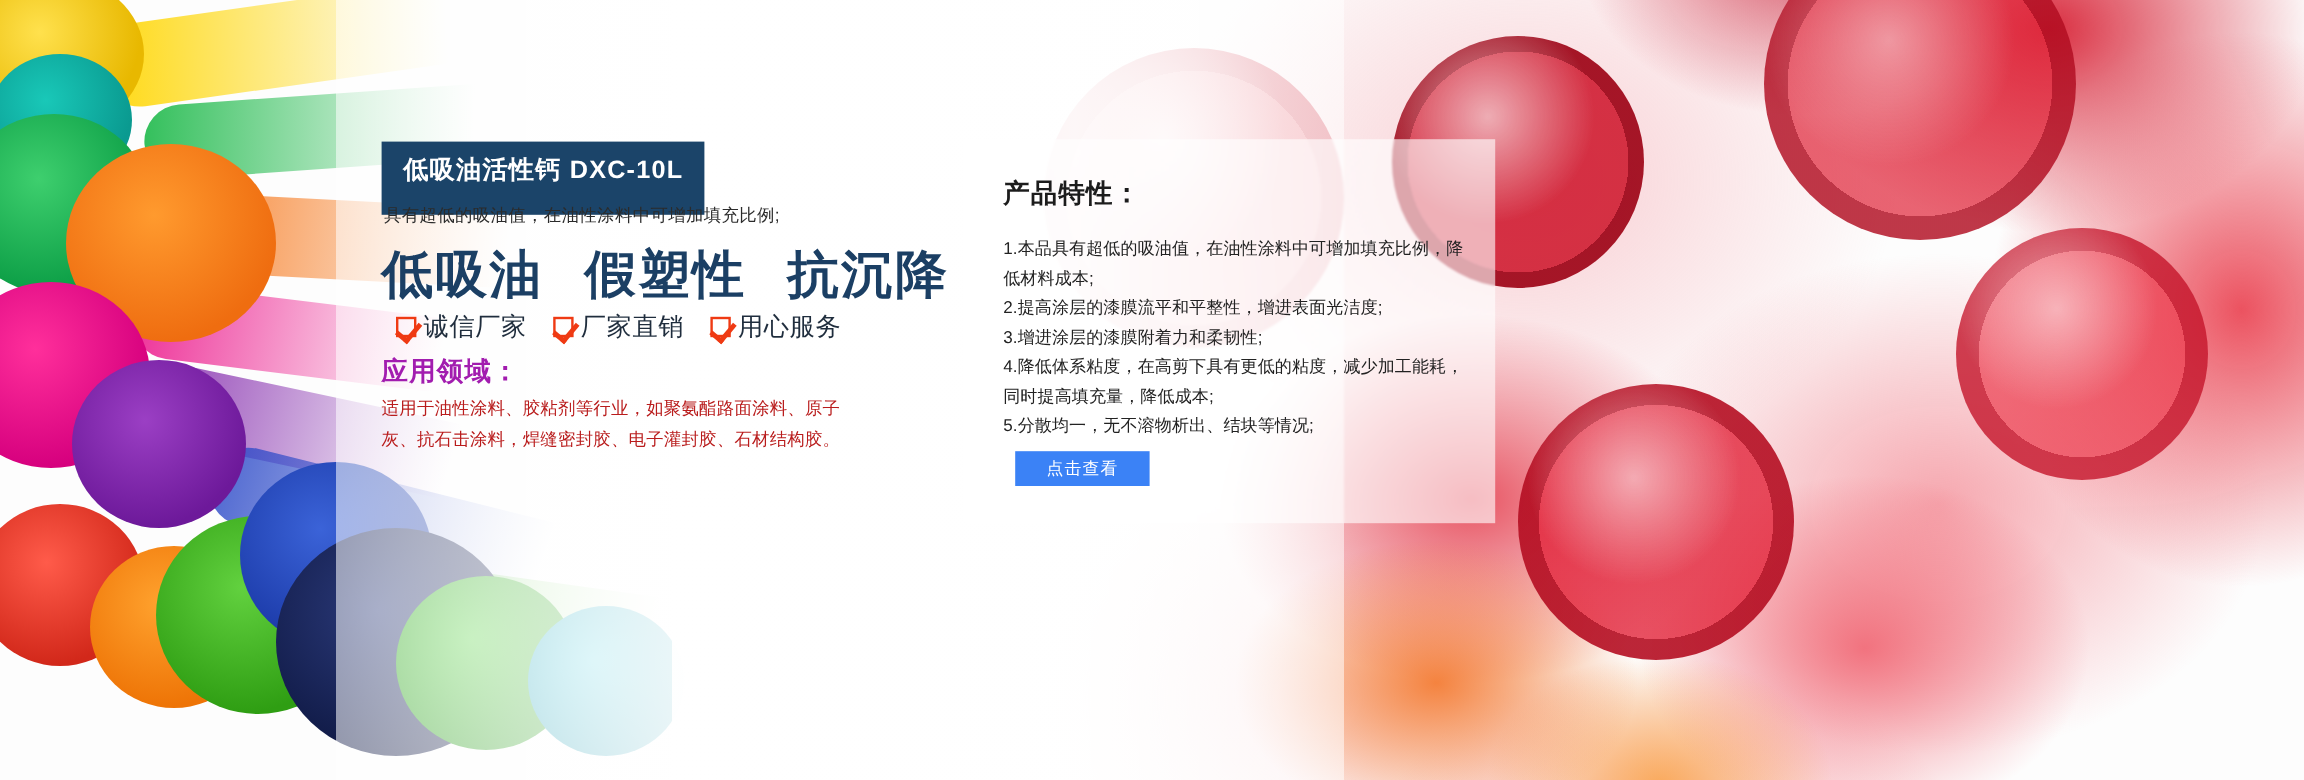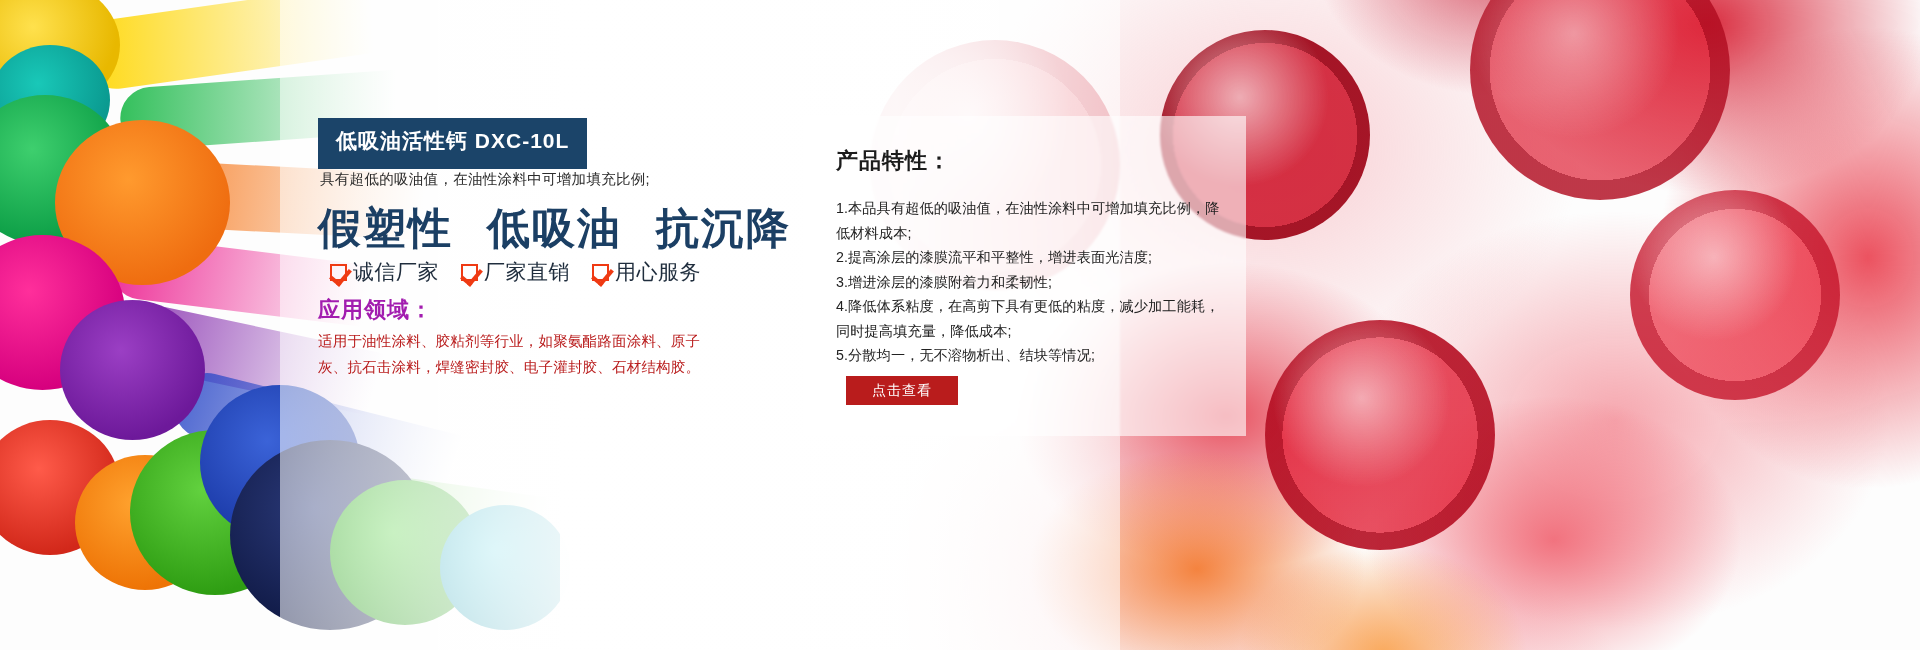--- a/index.html
+++ b/index.html
@@ -119,21 +119,21 @@
   .content { position:absolute; inset:0; }
 
   
   .title-badge {
     position:absolute; left:318px; top:118px;
     background:#1b4469;
     color:#ffffff;
     font-size:21px;
     font-weight:bold;
     letter-spacing:1px;
-    padding:9px 18px 14px 18px;
+    padding:9px 18px 24px 18px;
     white-space:nowrap;
   }
 
   .sub-line {
     position:absolute; left:320px; top:170px;
     font-size:14.5px;
     color:#2b2b2b;
     white-space:nowrap;
     letter-spacing:.3px;
   }
@@ -211,21 +211,21 @@
     font-size:14.2px;
     line-height:24.5px;
     color:#222222;
     letter-spacing:.1px;
   }
   .panel-list li { list-style:none; }
 
   .cta {
     position:absolute; left:846px; top:376px;
     width:112px; height:29px;
-    background:#b91c1c;
+    background:#3b82f6;
     color:#ffffff;
     font-size:14px;
     letter-spacing:1px;
     display:flex;
     align-items:center;
     justify-content:center;
     border:none;
     cursor:pointer;
     font-family:"Liberation Sans","DejaVu Sans",sans-serif;
   }
@@ -273,22 +273,22 @@
     <div class="veil"></div>
   </div>
 
   <div class="content">
 
     <div class="title-badge">低吸油活性钙 DXC-10L</div>
 
     <div class="sub-line">具有超低的吸油值，在油性涂料中可增加填充比例;</div>
 
     <div class="big-head">
+      <span>低吸油</span>
       <span>假塑性</span>
-      <span>低吸油</span>
       <span>抗沉降</span>
     </div>
 
     <div class="checks">
       <div class="check-item">
         <span class="check-box"></span>
         <span class="check-label">诚信厂家</span>
       </div>
       <div class="check-item">
         <span class="check-box"></span>

